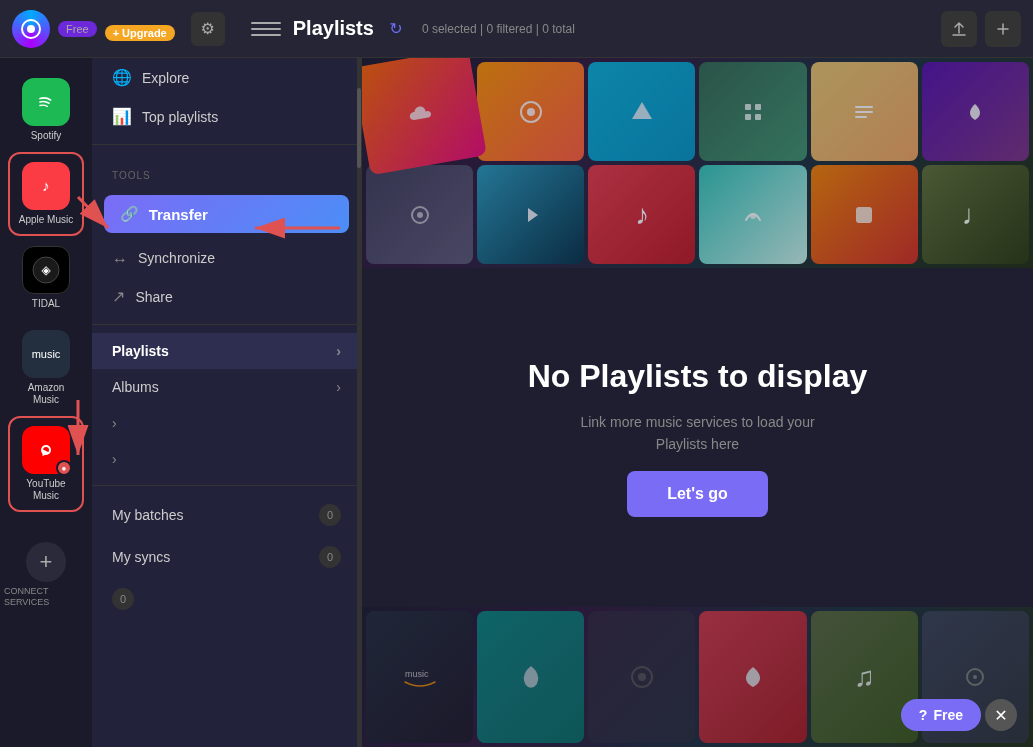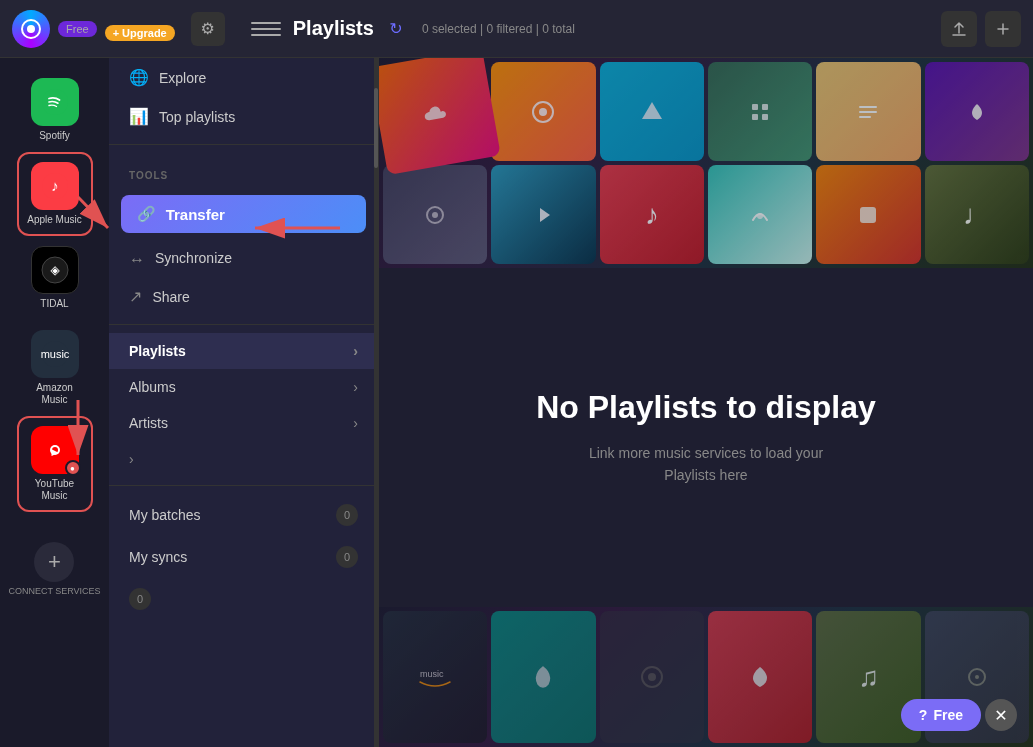--- a/index.html
+++ b/index.html
@@ -129,21 +129,21 @@
 
     
     .main-layout {
       display: flex;
       flex: 1;
       overflow: hidden;
     }
 
     
     .services-sidebar {
-      width: 109px;
+      width: 92px;
       background: #1a1a2a;
       display: flex;
       flex-direction: column;
       align-items: center;
       padding: 12px 0;
       gap: 4px;
       overflow-y: auto;
       flex-shrink: 0;
     }
     .service-item {
@@ -244,21 +244,21 @@
       cursor: pointer;
       color: #ccc;
       font-size: 14px;
     }
     .nav-icon { font-size: 16px; color: #888; }
 
     .tools-section { padding: 12px 20px 6px; }
     .section-label {
       font-size: 10px;
       color: #666;
-      font-weight: 700;
+      font-weight: 400;
       letter-spacing: 1px;
       text-transform: uppercase;
     }
 
     .transfer-btn {
       margin: 6px 12px;
       padding: 10px 16px;
       background: linear-gradient(135deg, #7b6cf6, #4c8ef7);
       border-radius: 8px;
       display: flex;
@@ -611,21 +611,20 @@
       <span class="library-item-label">Playlists</span>
       <span class="library-chevron">›</span>
     </div>
 
     <div class="library-item">
       <span class="library-item-label">Albums</span>
       <span class="library-chevron">›</span>
     </div>
 
     <div class="library-item">
-      <span class="library-item-label">Artists</span>
       <span class="library-chevron">›</span>
     </div>
 
     <div class="library-item">
       <span class="library-chevron">›</span>
     </div>
 
     <div class="nav-divider"></div>
 
 
@@ -718,20 +717,21 @@
           <text x="13" y="17" text-anchor="middle" font-size="12" fill="white" font-weight="bold">♩</text>
         </div>
       </div>
     </div>
 
     <div class="main-center">
       <span class="no-playlists-title">No Playlists to display</span>
       <span class="no-playlists-sub">
         Link more music services to load your<br>Playlists here
       </span>
+      <button class="lets-go-btn">Let's go</button>
     </div>
 
     <div class="banner-bottom">
       <div class="banner-bottom-tiles">
         <div class="tile" style="background:linear-gradient(135deg,#232f3e,#131921);height:100%;">
           <svg width="40" height="30" viewBox="0 0 40 30">
             <text x="5" y="15" font-size="9" fill="white" opacity="0.8">music</text>
             <path d="M5 20 Q20 28 35 20" stroke="#ff9900" stroke-width="1.5" fill="none" stroke-linecap="round"></path>
           </svg>
         </div>

